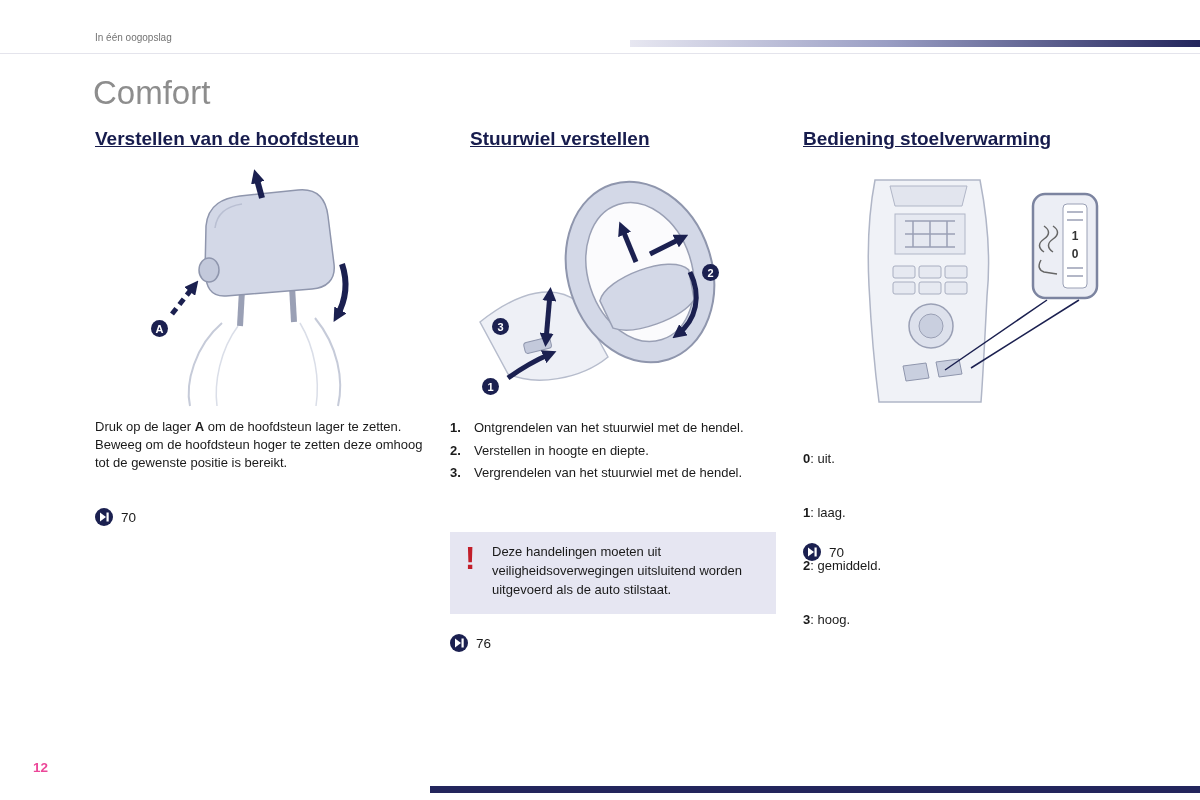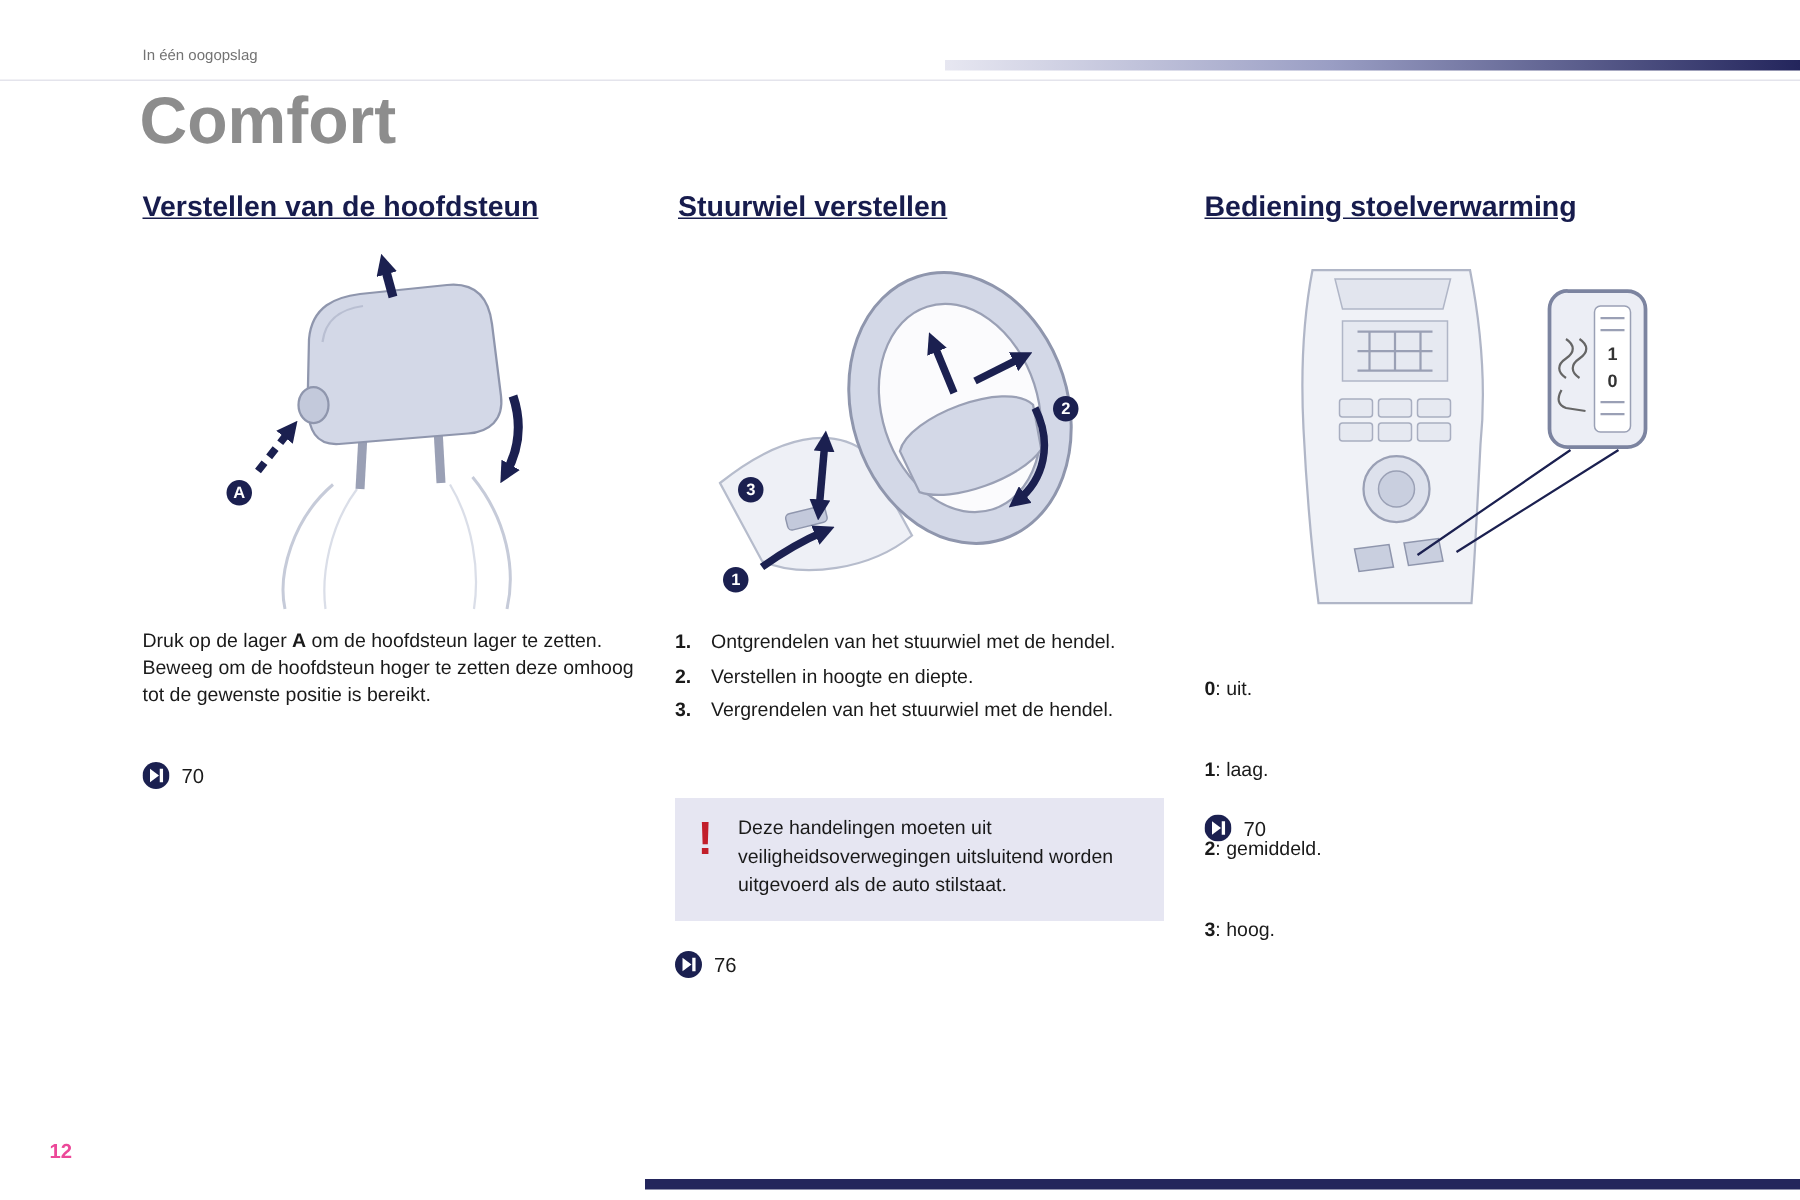--- a/index.html
+++ b/index.html
@@ -7,24 +7,24 @@
   body {
     position:relative; overflow:hidden; background:#ffffff;
     font-family:"Liberation Sans", sans-serif; color:#1a1a1a;
   }
 
   .section-label { position:absolute; left:95px; top:32px; font-size:10px; color:#737373; }
   .top-gradient  { position:absolute; left:630px; top:40px; width:570px; height:7px;
                    background:linear-gradient(90deg,#e7e7f1 0%, #9a9ec4 45%, #23255c 100%); }
   .header-rule   { position:absolute; left:0; top:53px; width:1200px; height:1px; background:#e4e4ec; }
 
-  .page-title { position:absolute; left:93px; top:56px; font-size:44px; font-weight:700; color:#8d8d8d; }
+  .page-title { position:absolute; left:93px; top:74px; font-size:33px; font-weight:400; color:#8d8d8d; }
 
   .col-heading { position:absolute; top:128px; font-size:19px; font-weight:bold; color:#171c4d;text-decoration:underline; }
-  .h1 { left:95px; } .h2 { left:452px; } .h3 { left:803px;text-align:center; }
+  .h1 { left:95px; } .h2 { left:470px; } .h3 { left:803px;text-align:center; }
 
   .figure { position:absolute; }
   .fig1 { left:95px;  top:168px; width:330px; height:242px; }
   .fig2 { left:450px; top:172px; width:325px; height:240px; }
   .fig3 { left:795px; top:176px; width:340px; height:232px; }
 
   .badge { position:absolute; width:17px; height:17px; border-radius:50%;
            background:#1b2050; color:#fff; font-size:11px; font-weight:bold;
            display:flex; align-items:center; justify-content:center; }
 

